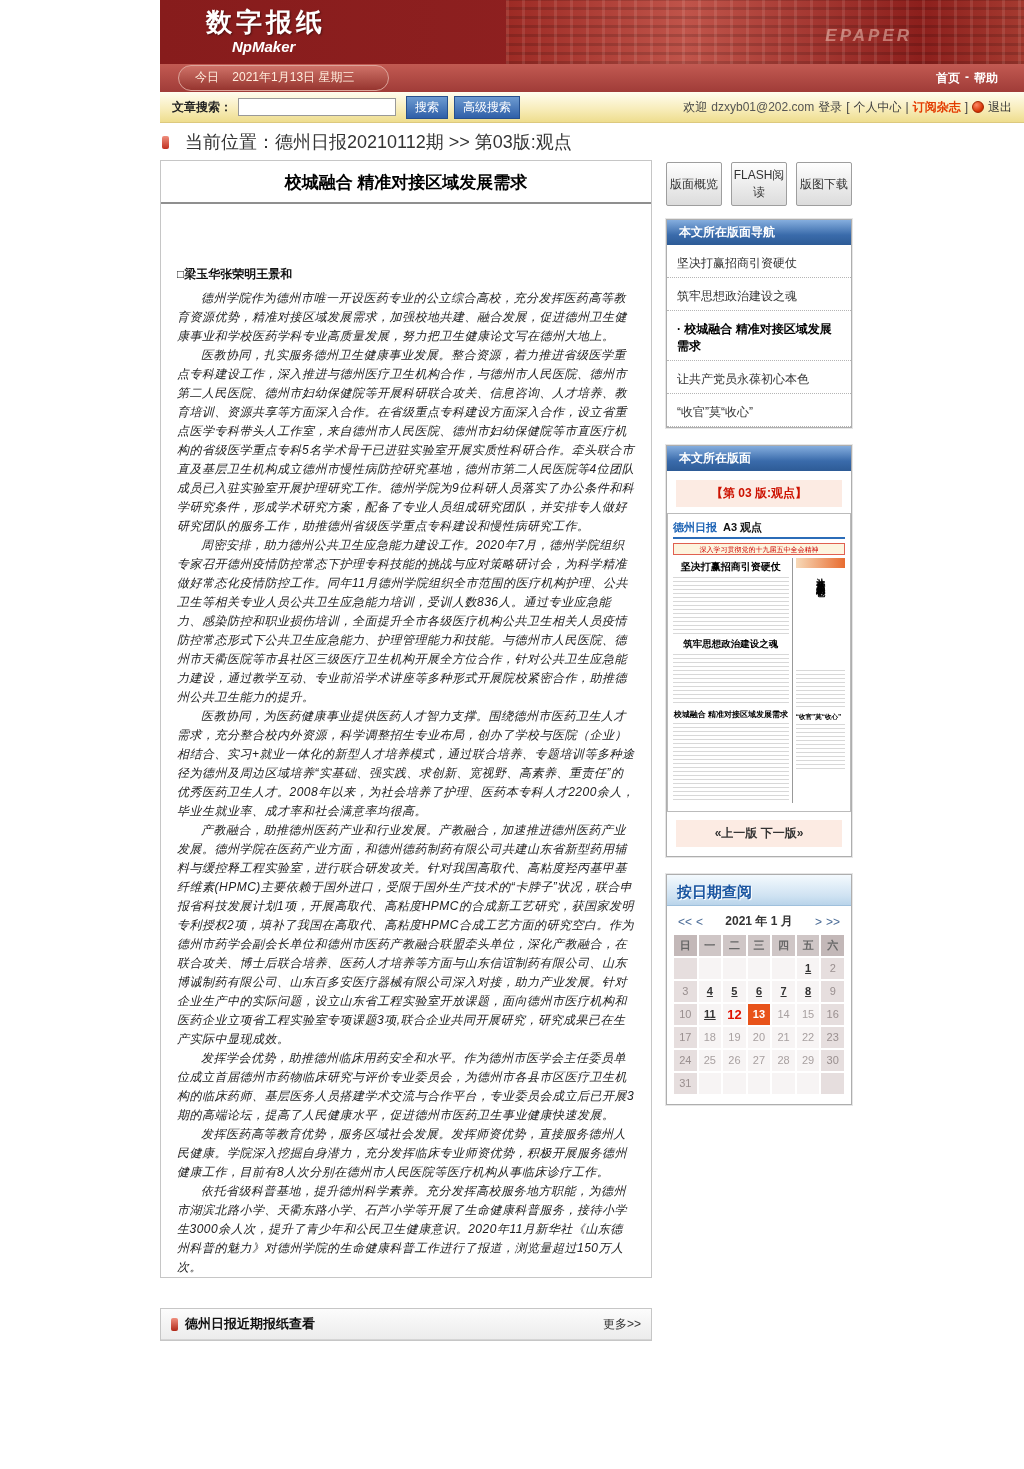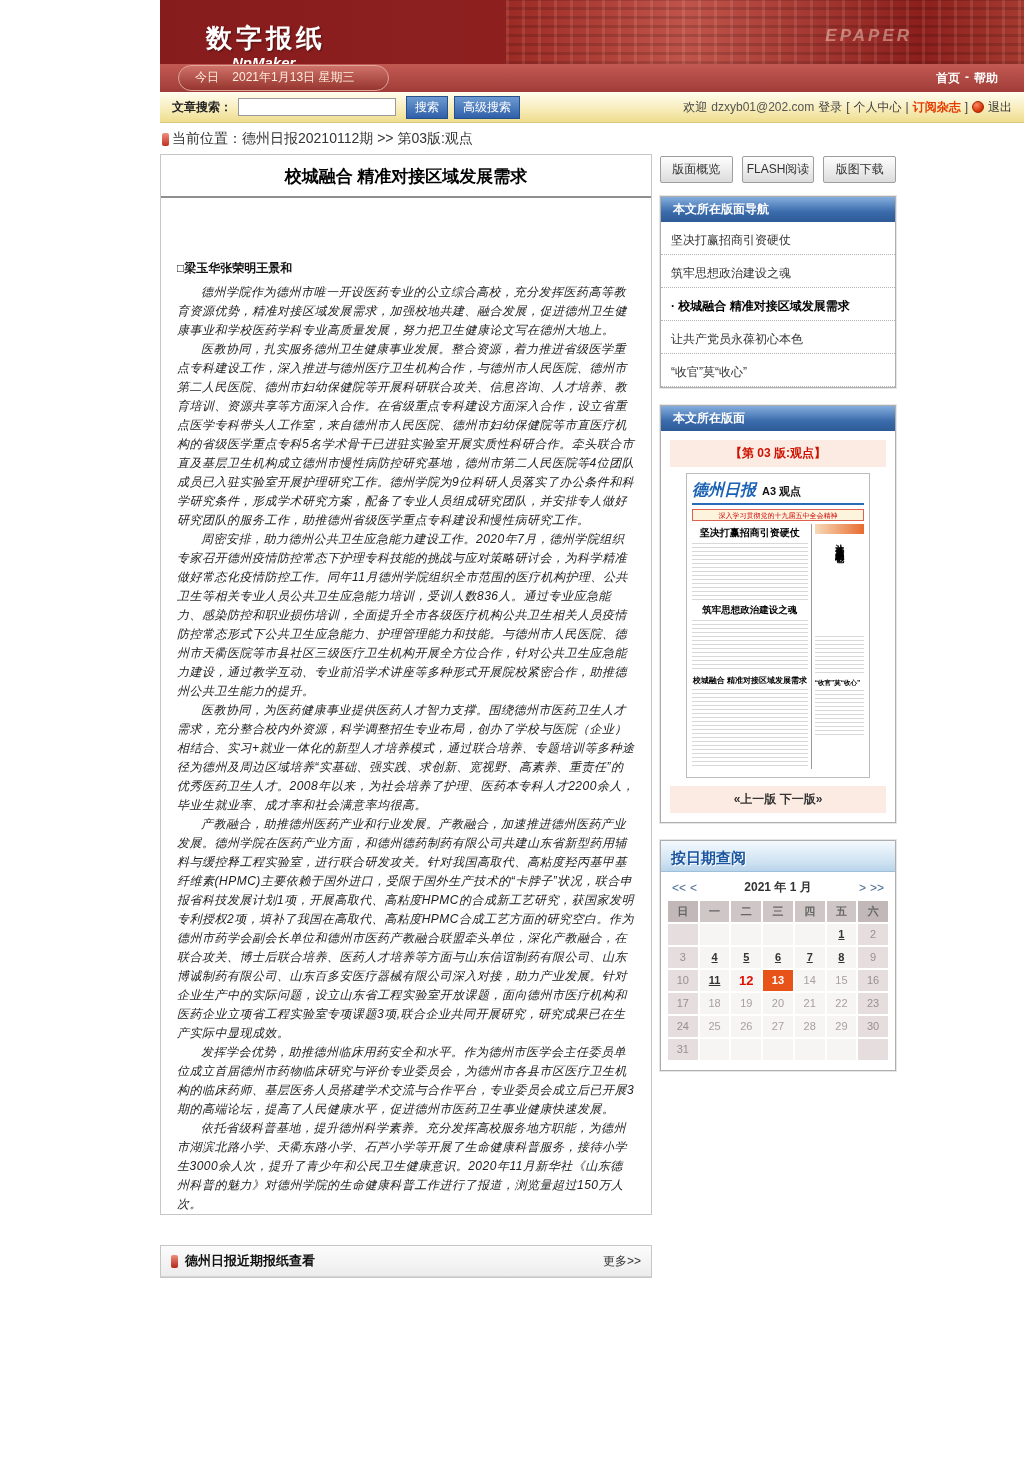--- a/index.html
+++ b/index.html
@@ -8,21 +8,21 @@
   .page { width:864px; margin:0 0 0 160px; }
 
   
   .site-header { position:relative; height:64px; background:linear-gradient(90deg,#871c1c 0%,#8e2020 45%,#993028 100%); overflow:hidden; }
   .collage { position:absolute; right:0; top:0; bottom:0; width:60%;
      background:
        repeating-linear-gradient(90deg, rgba(255,235,225,.10) 0 3px, transparent 3px 16px),
        repeating-linear-gradient(0deg, rgba(0,0,0,.14) 0 3px, transparent 3px 9px),
        linear-gradient(90deg,#9c2a24,#c0544a 35%,#8c1f1c 80%,#a53a30); }
   .collage-text { position:absolute; right:112px; top:26px; color:rgba(255,225,210,.45); font-size:17px; font-style:italic; letter-spacing:3px; font-weight:bold; }
-  .logo { position:absolute; left:46px; top:21px; color:#fff; z-index:2; }
+  .logo { position:absolute; left:46px; top:5px; color:#fff; z-index:2; }
   .logo-title { font-size:26px; font-weight:bold; letter-spacing:4px; text-shadow:1px 1px 2px rgba(0,0,0,.45); }
   .logo-sub { font-size:15px; font-weight:bold; font-style:italic; margin-left:26px; margin-top:-2px; }
   .date-bar { height:28px; background:linear-gradient(180deg,#c25a52,#a03c38); display:flex; align-items:center; justify-content:space-between; padding:0 26px 0 18px; }
   .date-pill { background:linear-gradient(180deg,#cf7268,#96352f); border:1px solid #dca49a; border-radius:13px; color:#ffeede; font-size:12px; padding:3px 34px 4px 16px; }
   .date-pill .today { margin-right:10px; }
   .top-nav { color:#fff; font-weight:bold; font-size:12px; display:flex; gap:5px; }
   .top-nav span { cursor:pointer; }
 
   
   .search-bar { height:31px; background:linear-gradient(180deg,#fffdf0 0%,#f8edbc 55%,#eedd8e 100%); border-bottom:1px solid #ddc97e; display:flex; align-items:center; padding:0 12px; font-size:12px; }
@@ -30,45 +30,45 @@
   .search-input { width:158px; height:18px; border:1px solid #999; margin:0 10px 0 6px; background:#fff; }
   .btn-blue { background:linear-gradient(180deg,#6d9bd1,#2f5fa8); color:#fff; border:1px solid #27508d; font-size:12px; padding:2px 8px; margin-right:6px; cursor:pointer; }
   .user-area { margin-left:auto; color:#444; display:flex; align-items:center; gap:4px; white-space:nowrap; }
   .user-area .email { color:#555; }
   .subscribe { color:#e33b00; font-weight:bold; cursor:pointer;text-align:right; }
   .pc-link { cursor:pointer; }
   .logout-label { cursor:pointer; color:#333; }
   .logout-icon { width:12px; height:12px; border-radius:50%; background:radial-gradient(circle at 35% 30%,#ff8a65,#d22f00 70%); border:1px solid #a02500; display:inline-block; cursor:pointer; }
 
   
-  .breadcrumb { display:flex; align-items:center; gap:3px; font-size:14px; color:#333; padding:7px 2px 6px; }
+  .breadcrumb { display:flex; align-items:center; gap:16px; font-size:18px; color:#333; padding:7px 2px 6px; }
   .crumb-icon { width:7px; height:13px; background:linear-gradient(180deg,#f08f7e,#c03020); border-radius:2px; }
 
   
   .main { display:flex; align-items:flex-start; }
   .article-col { width:492px; }
   .article-box { border:1px solid #c6c6c6; background:#fff; min-height:1010px; }
   .article-title { text-align:center; font-size:17px; font-weight:bold; color:#000; padding:10px 0 8px; }
   .title-rule { border-bottom:2px solid #8f8f8f; }
   .article-author { font-weight:bold; font-size:12px; color:#111; margin:62px 16px 6px; }
   .apara { font-size:12px; color:#222; line-height:19px; margin:0; padding:0 16px; text-indent:2em; letter-spacing:.5px;font-style:italic; }
 
   
-  .sidebar { width:236px; margin-left:8px; }
+  .sidebar { width:186px; margin-left:14px; }
   .toolbar { display:flex; gap:9px; margin:2px 0 13px; }
   .tb-btn { flex:1; background:linear-gradient(180deg,#fefefe,#dcdcdc); border:1px solid #9e9e9e; font-size:12px; color:#333; padding:4px 0; cursor:pointer; border-radius:2px; font-family:inherit; }
   .panel { border:1px solid #aeaeae; background:#fff; margin-bottom:17px; outline:1px solid #e6e6e6; }
   .panel-head { height:25px; line-height:25px; background:linear-gradient(180deg,#85aede 0%,#3a6bab 60%,#2d5b96 100%); color:#fff; font-weight:bold; font-size:12px; padding-left:12px; }
   .nav-item { font-size:12px; color:#333; padding:10px 10px 5px; border-bottom:1px dotted #b5b5b5; cursor:pointer; }
   .nav-item.current { font-weight:bold; color:#000; }
 
   .edition-strip { background:#fcebe3; color:#cc1100; font-weight:bold; text-align:center; font-size:12px; padding:5px 0; margin:9px 9px 6px; }
   .thumb { width:184px; margin:2px auto 8px; border:1px solid #bbb; background:#fff; padding:6px 5px 8px; }
   .masthead { display:flex; align-items:baseline; gap:6px; border-bottom:2px solid #2b6cb8; padding-bottom:2px; }
-  .mast-logo { color:#1b62b4; font-weight:bold; font-style:italic; font-size:16px; }
+  .mast-logo { color:#1b62b4; font-weight:bold; font-size:11px; }
   .mast-ed { font-weight:bold; font-size:11px; color:#111; }
   .thumb-banner { border:1px solid #e06050; background:#fdf4de; color:#c00; font-size:7px; text-align:center; line-height:11px; height:12px; overflow:hidden; margin:4px 0 3px; white-space:nowrap; }
   .thumb-main { display:flex; }
   .t-left { width:69%; padding-right:3px; }
   .t-right { width:31%; border-left:1px solid #999; padding-left:3px; }
   .t-h1 { font-weight:bold; font-size:10px; text-align:center; margin:2px 0 3px; }
   .t-h2 { font-weight:bold; font-size:9.5px; text-align:center; margin:3px 0; }
   .t-h3 { font-weight:bold; font-size:8px; text-align:center; margin:3px 0; white-space:nowrap; }
   .tb { background:repeating-linear-gradient(180deg,#d8d8d8 0 1px,transparent 1px 4px); }
   .h46{height:46px;} .h52{height:52px;} .h58{height:58px;} .h40{height:40px;} .h80{height:80px;}
@@ -156,20 +156,21 @@
         <div class="article-title">校城融合 精准对接区域发展需求</div>
         <div class="title-rule"></div>
         <div class="article-author">□梁玉华张荣明王景和</div>
         <div>
             <p class="apara">德州学院作为德州市唯一开设医药专业的公立综合高校，充分发挥医药高等教育资源优势，精准对接区域发展需求，加强校地共建、融合发展，促进德州卫生健康事业和学校医药学科专业高质量发展，努力把卫生健康论文写在德州大地上。</p>
             <p class="apara">医教协同，扎实服务德州卫生健康事业发展。整合资源，着力推进省级医学重点专科建设工作，深入推进与德州医疗卫生机构合作，与德州市人民医院、德州市第二人民医院、德州市妇幼保健院等开展科研联合攻关、信息咨询、人才培养、教育培训、资源共享等方面深入合作。在省级重点专科建设方面深入合作，设立省重点医学专科带头人工作室，来自德州市人民医院、德州市妇幼保健院等市直医疗机构的省级医学重点专科5名学术骨干已进驻实验室开展实质性科研合作。牵头联合市直及基层卫生机构成立德州市慢性病防控研究基地，德州市第二人民医院等4位团队成员已入驻实验室开展护理研究工作。德州学院为9位科研人员落实了办公条件和科学研究条件，形成学术研究方案，配备了专业人员组成研究团队，并安排专人做好研究团队的服务工作，助推德州省级医学重点专科建设和慢性病研究工作。</p>
             <p class="apara">周密安排，助力德州公共卫生应急能力建设工作。2020年7月，德州学院组织专家召开德州疫情防控常态下护理专科技能的挑战与应对策略研讨会，为科学精准做好常态化疫情防控工作。同年11月德州学院组织全市范围的医疗机构护理、公共卫生等相关专业人员公共卫生应急能力培训，受训人数836人。通过专业应急能力、感染防控和职业损伤培训，全面提升全市各级医疗机构公共卫生相关人员疫情防控常态形式下公共卫生应急能力、护理管理能力和技能。与德州市人民医院、德州市天衢医院等市县社区三级医疗卫生机构开展全方位合作，针对公共卫生应急能力建设，通过教学互动、专业前沿学术讲座等多种形式开展院校紧密合作，助推德州公共卫生能力的提升。</p>
             <p class="apara">医教协同，为医药健康事业提供医药人才智力支撑。围绕德州市医药卫生人才需求，充分整合校内外资源，科学调整招生专业布局，创办了学校与医院（企业）相结合、实习+就业一体化的新型人才培养模式，通过联合培养、专题培训等多种途径为德州及周边区域培养“实基础、强实践、求创新、宽视野、高素养、重责任”的优秀医药卫生人才。2008年以来，为社会培养了护理、医药本专科人才2200余人，毕业生就业率、成才率和社会满意率均很高。</p>
             <p class="apara">产教融合，助推德州医药产业和行业发展。产教融合，加速推进德州医药产业发展。德州学院在医药产业方面，和德州德药制药有限公司共建山东省新型药用辅料与缓控释工程实验室，进行联合研发攻关。针对我国高取代、高粘度羟丙基甲基纤维素(HPMC)主要依赖于国外进口，受限于国外生产技术的“卡脖子”状况，联合申报省科技发展计划1项，开展高取代、高粘度HPMC的合成新工艺研究，获国家发明专利授权2项，填补了我国在高取代、高粘度HPMC合成工艺方面的研究空白。作为德州市药学会副会长单位和德州市医药产教融合联盟牵头单位，深化产教融合，在联合攻关、博士后联合培养、医药人才培养等方面与山东信谊制药有限公司、山东博诚制药有限公司、山东百多安医疗器械有限公司深入对接，助力产业发展。针对企业生产中的实际问题，设立山东省工程实验室开放课题，面向德州市医疗机构和医药企业立项省工程实验室专项课题3项,联合企业共同开展研究，研究成果已在生产实际中显现成效。</p>
             <p class="apara">发挥学会优势，助推德州临床用药安全和水平。作为德州市医学会主任委员单位成立首届德州市药物临床研究与评价专业委员会，为德州市各县市区医疗卫生机构的临床药师、基层医务人员搭建学术交流与合作平台，专业委员会成立后已开展3期的高端论坛，提高了人民健康水平，促进德州市医药卫生事业健康快速发展。</p>
+            <p class="apara">发挥医药高等教育优势，服务区域社会发展。发挥师资优势，直接服务德州人民健康。学院深入挖掘自身潜力，充分发挥临床专业师资优势，积极开展服务德州健康工作，目前有8人次分别在德州市人民医院等医疗机构从事临床诊疗工作。</p>
             <p class="apara">依托省级科普基地，提升德州科学素养。充分发挥高校服务地方职能，为德州市湖滨北路小学、天衢东路小学、石芦小学等开展了生命健康科普服务，接待小学生3000余人次，提升了青少年和公民卫生健康意识。2020年11月新华社《山东德州科普的魅力》对德州学院的生命健康科普工作进行了报道，浏览量超过150万人次。</p>
           </div>
       </div>
 
       <div class="issues-box">
         <div class="issues-head">
           <span class="issues-icon"></span>
           <span class="issues-title">德州日报近期报纸查看</span>
           <span class="issues-more">更多&gt;&gt;</span>
         </div>

